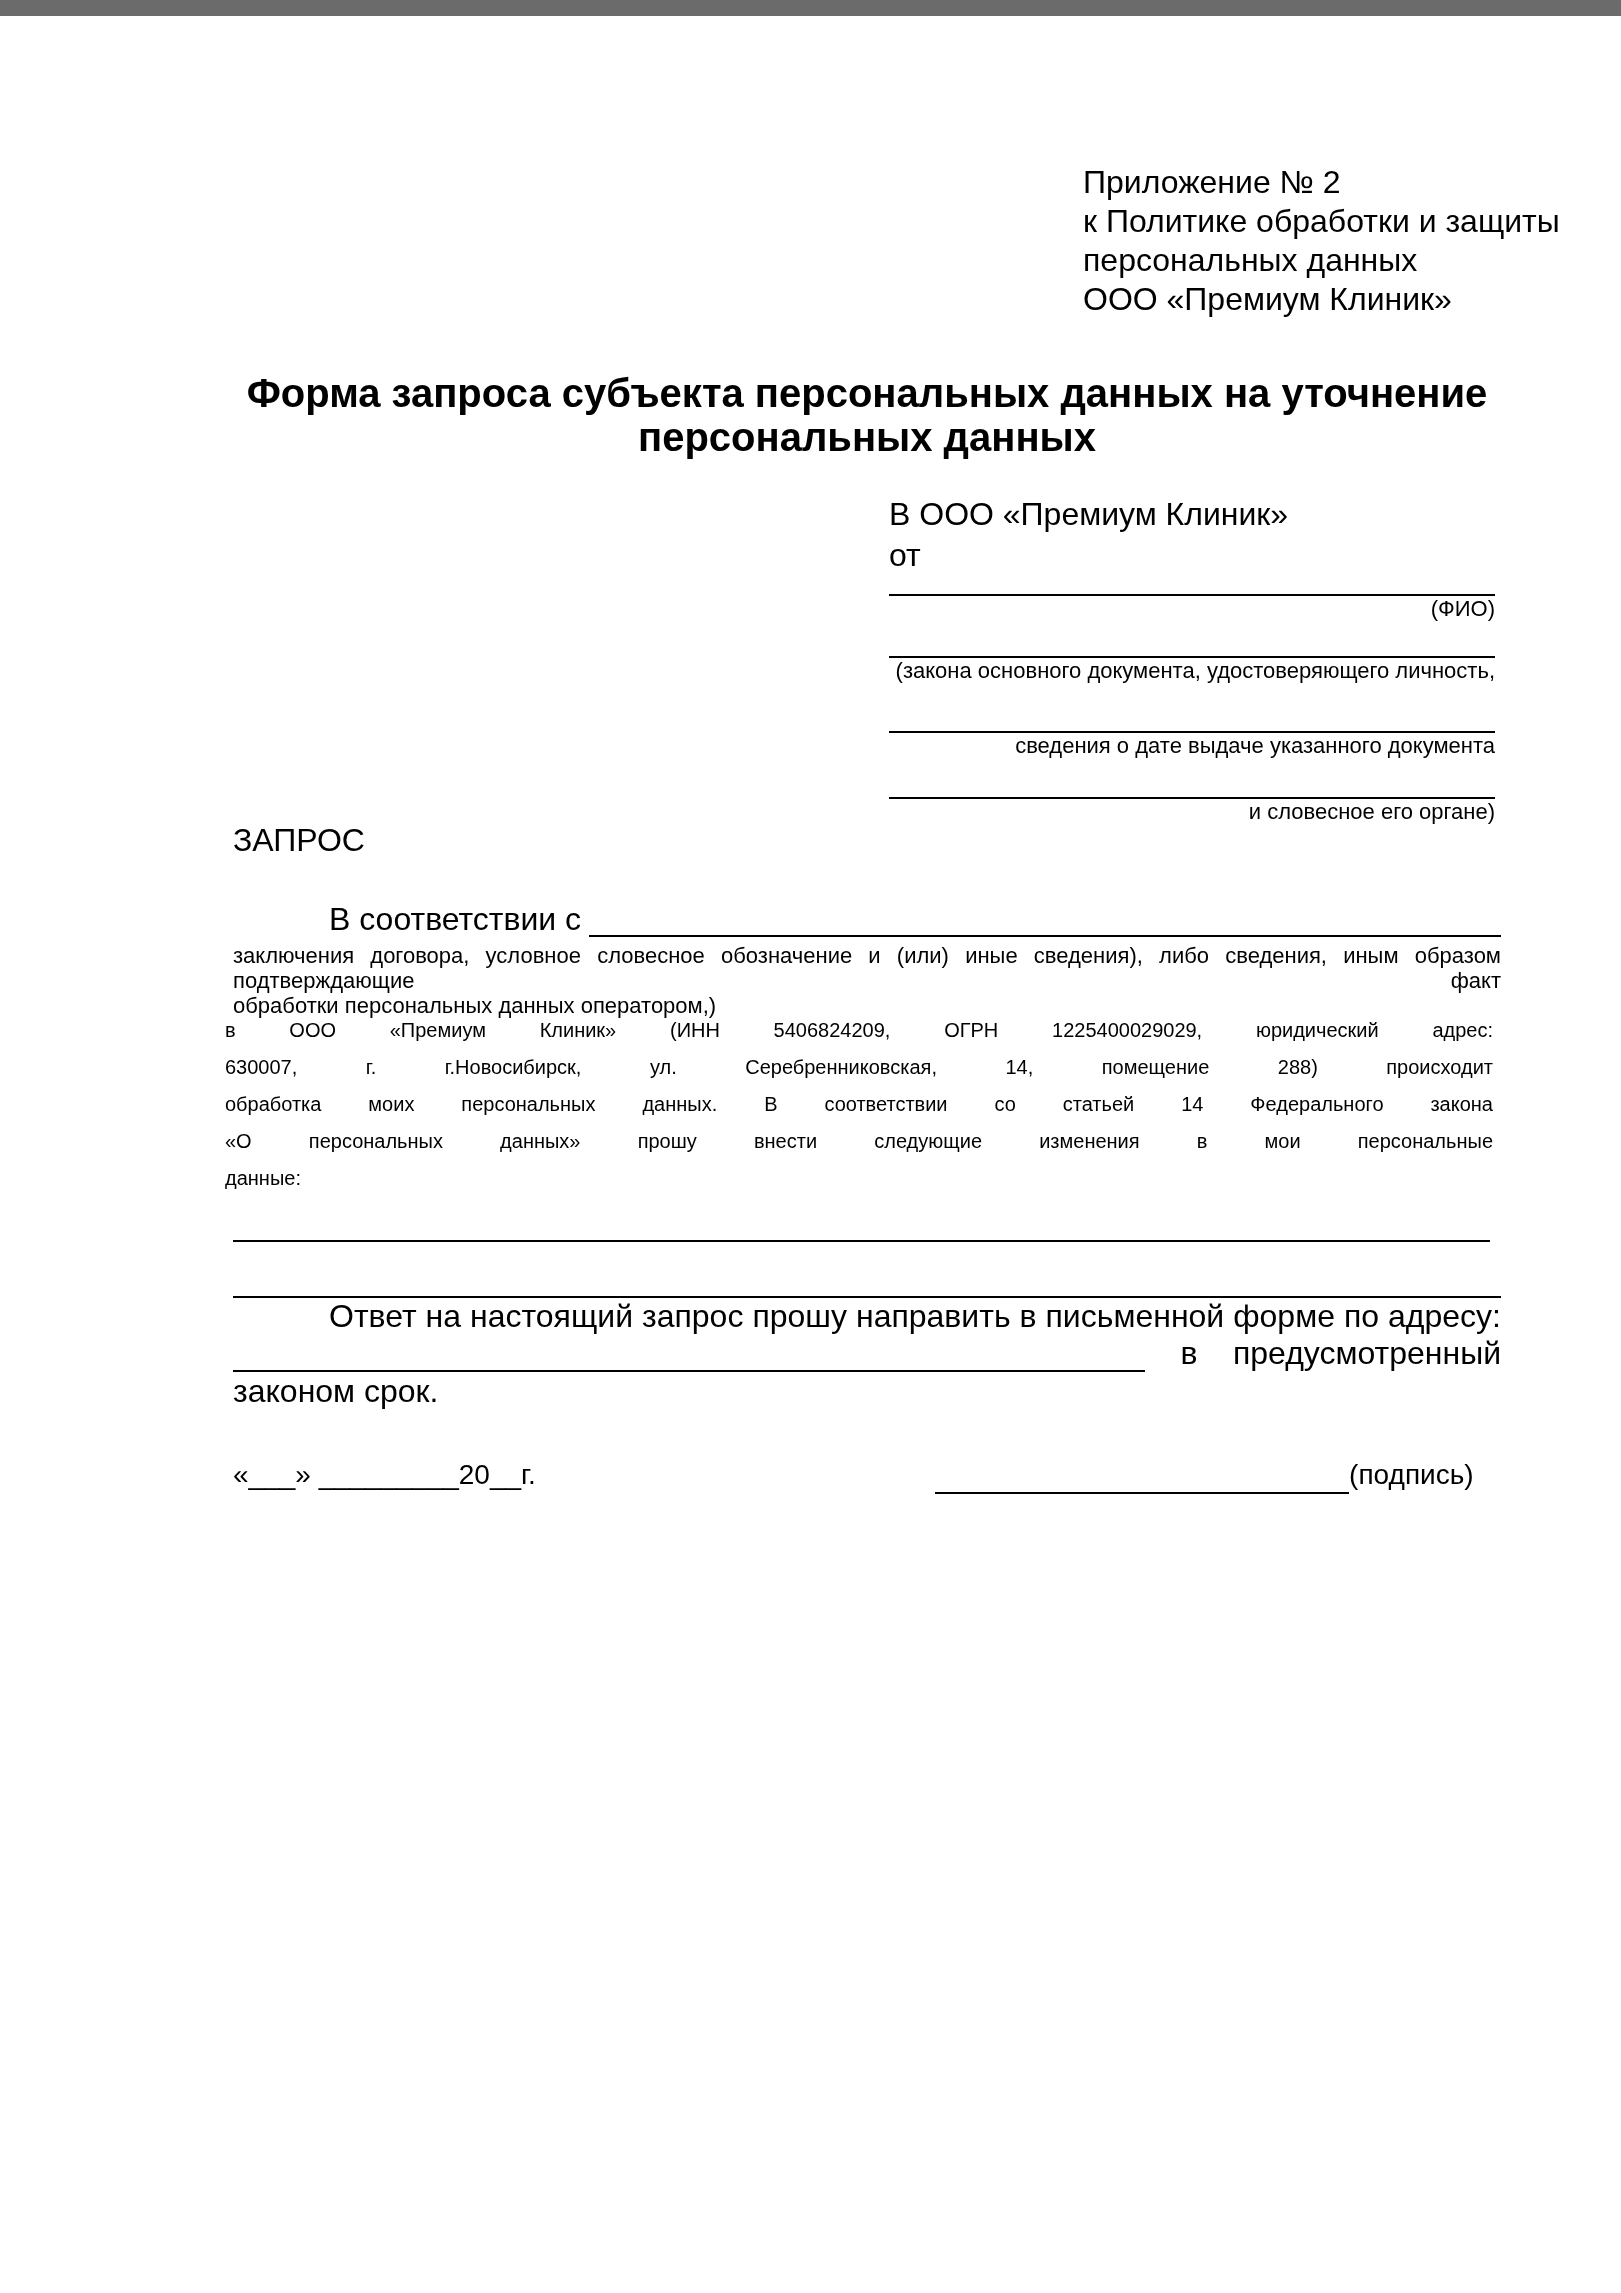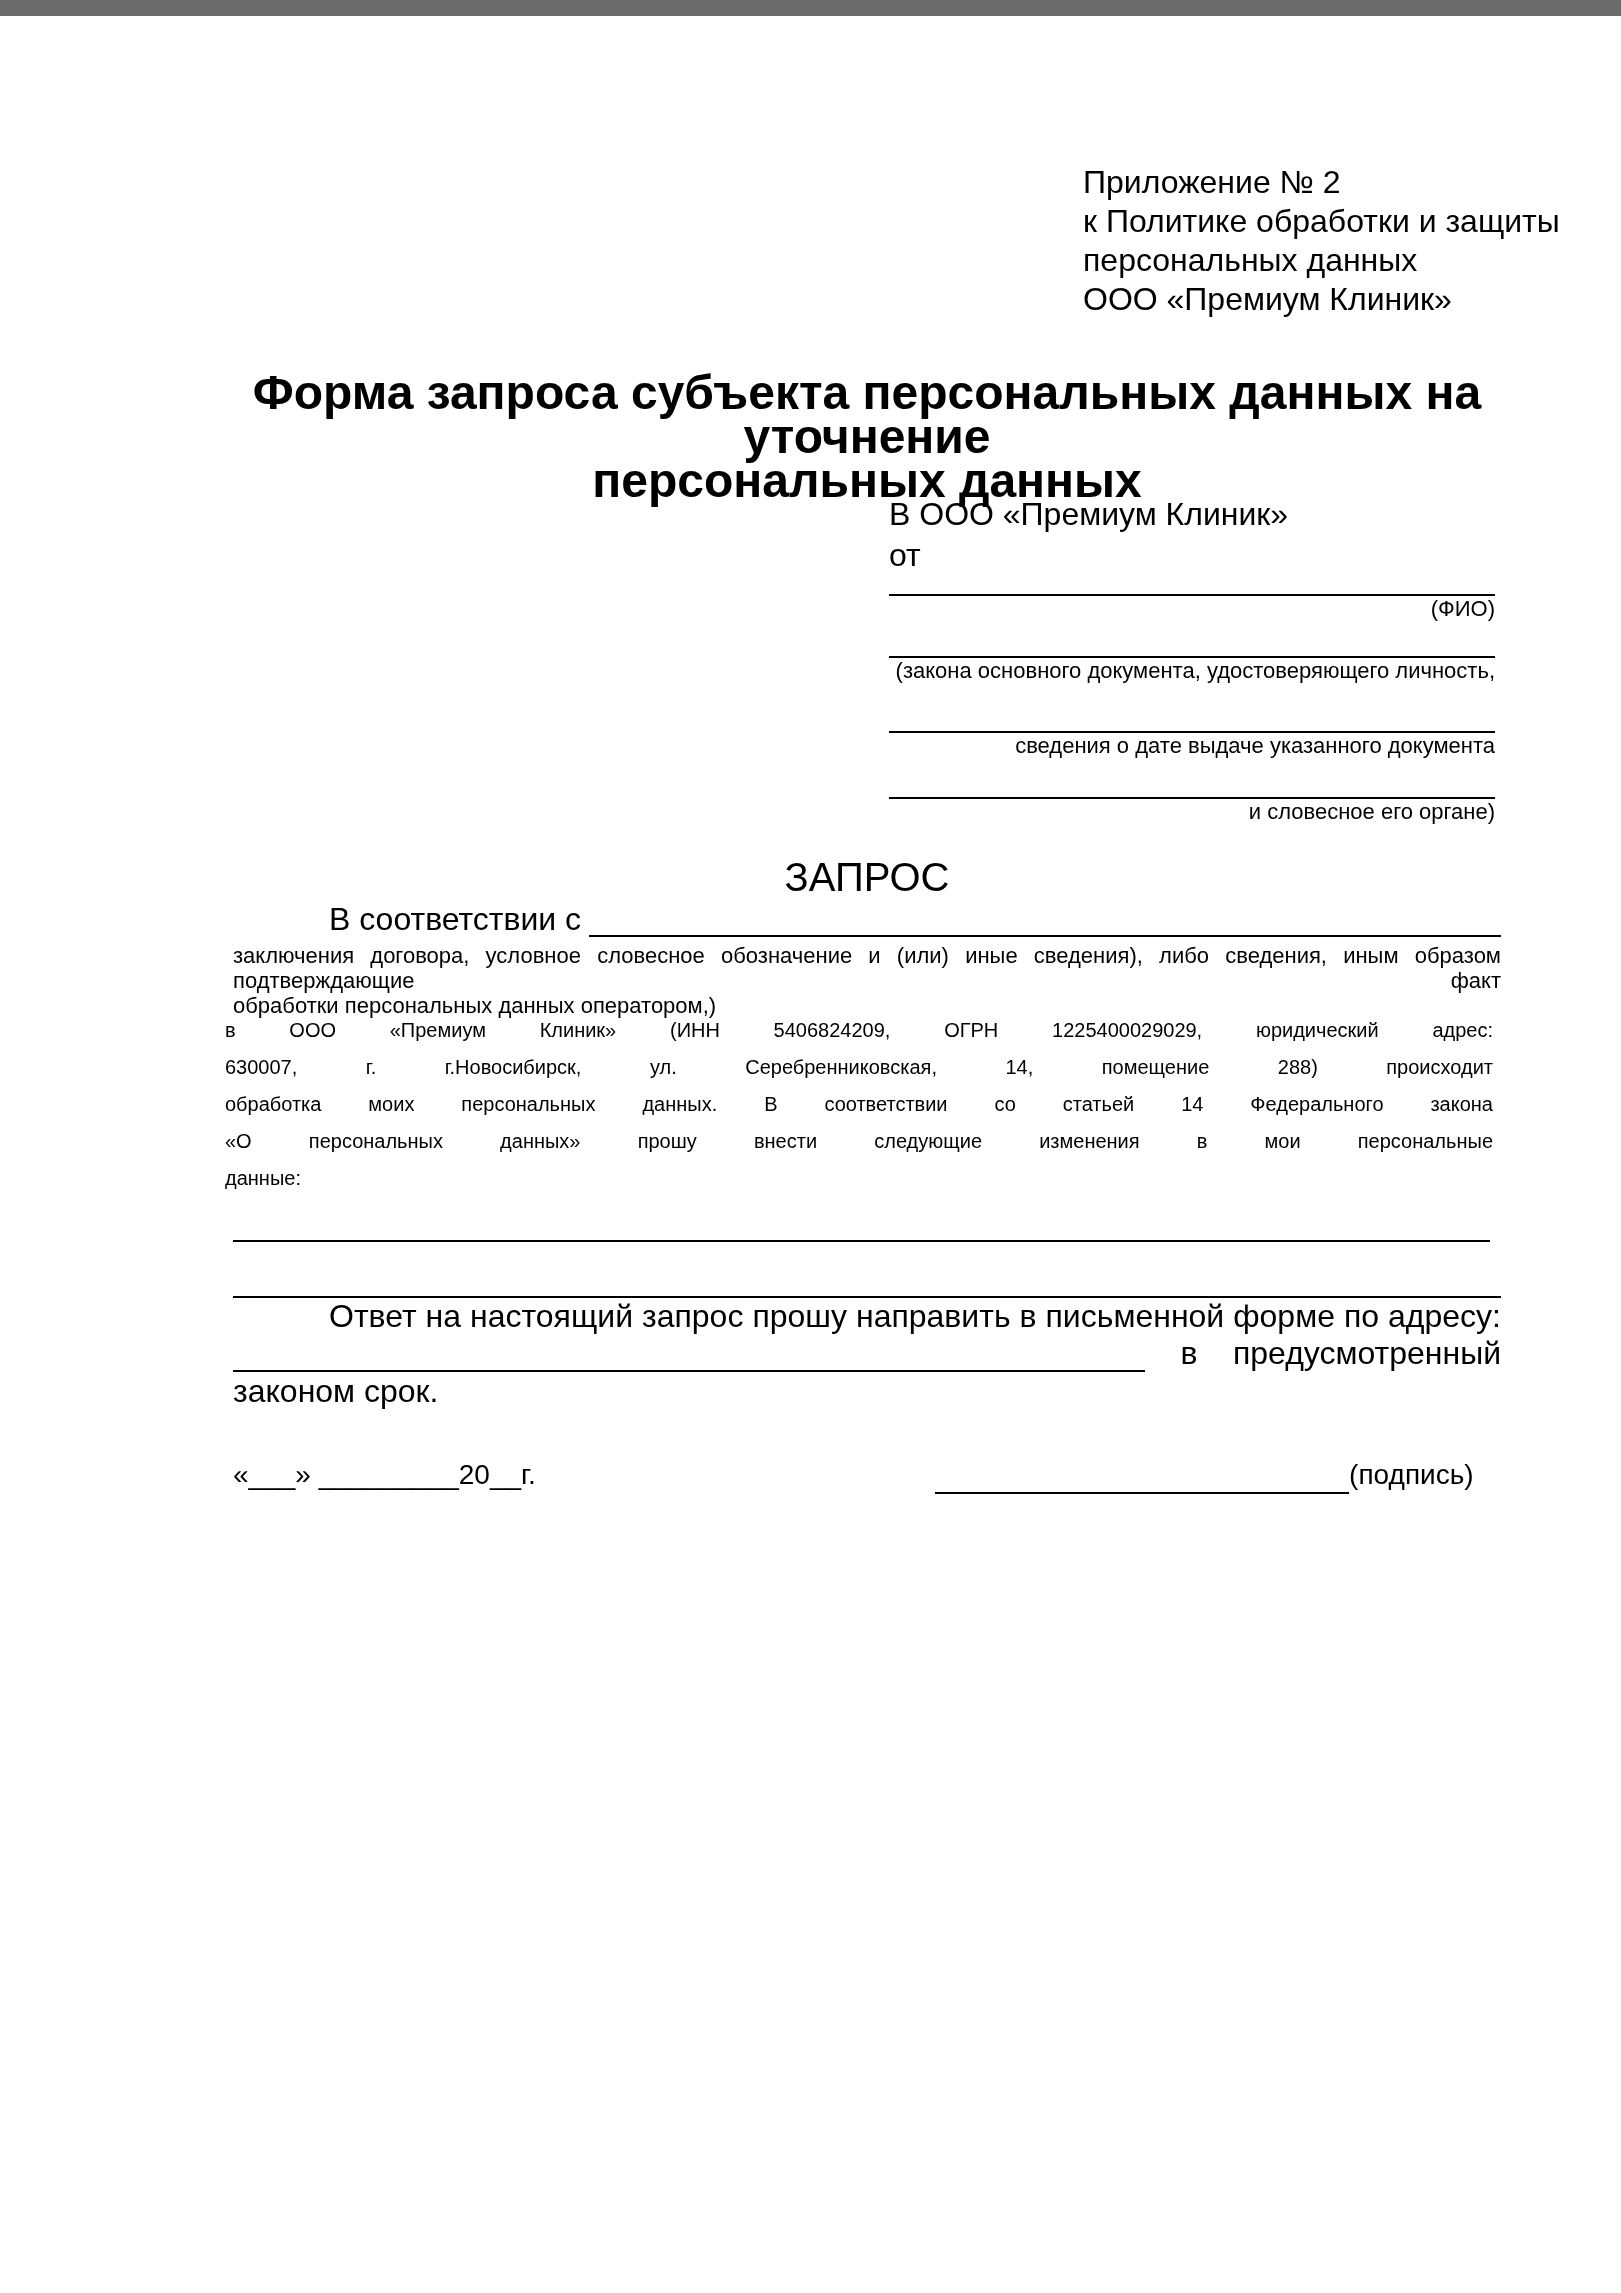--- a/index.html
+++ b/index.html
@@ -6,31 +6,31 @@
   .page {
     position:relative; width:1621px; height:2294px; margin:16px auto;
     background:#ffffff; color:#000;
     font-family:Liberation Sans, sans-serif;
     overflow:hidden;
   }
   
   .appendix { position:absolute; left:1083px; top:147px; font-size:32px; line-height:39px; }
   
   .title { position:absolute; left:233px; width:1268px; top:355px; text-align:center;
-           font-weight:700; font-size:48px; line-height:44px; }
+           font-weight:700; font-size:40px; line-height:44px; }
   
   .addr { position:absolute; left:889px; top:478px; width:606px; font-size:32px; line-height:41px; }
   .fline { border-bottom:2.9px solid #000; }
   .f1 .fline { height:17.6px; }
   .f2 .fline { height:35px; }
   .f3 .fline { height:47px; }
   .f4 .fline { height:39px; }
   .fcap { font-size:22px; line-height:25.5px; text-align:right; }
   
-  .zapros { position:absolute; left:233px; width:1268px; top:841px; text-align:center; font-size:40px; line-height:41px; }
+  .zapros { position:absolute; left:233px; width:1268px; top:804px; font-size:32px; line-height:41px; }
   
   .lead-row { position:absolute; left:233px; width:1268px; top:883px; display:flex; font-size:32px; line-height:41px; }
   .lead-text { padding-left:96px; white-space:nowrap; }
   .lead-fill { flex:1; margin-left:7.8px; height:36px; border-bottom:2.9px solid #000; }
   
   .lead-cap { position:absolute; left:233px; width:1268px; top:927px; font-size:22px; line-height:25px; }
   .cap-line { text-align:justify; text-align-last:justify; }
   .cap-line.first { text-indent:96px; }
   .cap-line.last { text-align:left; text-align-last:auto; }
   

